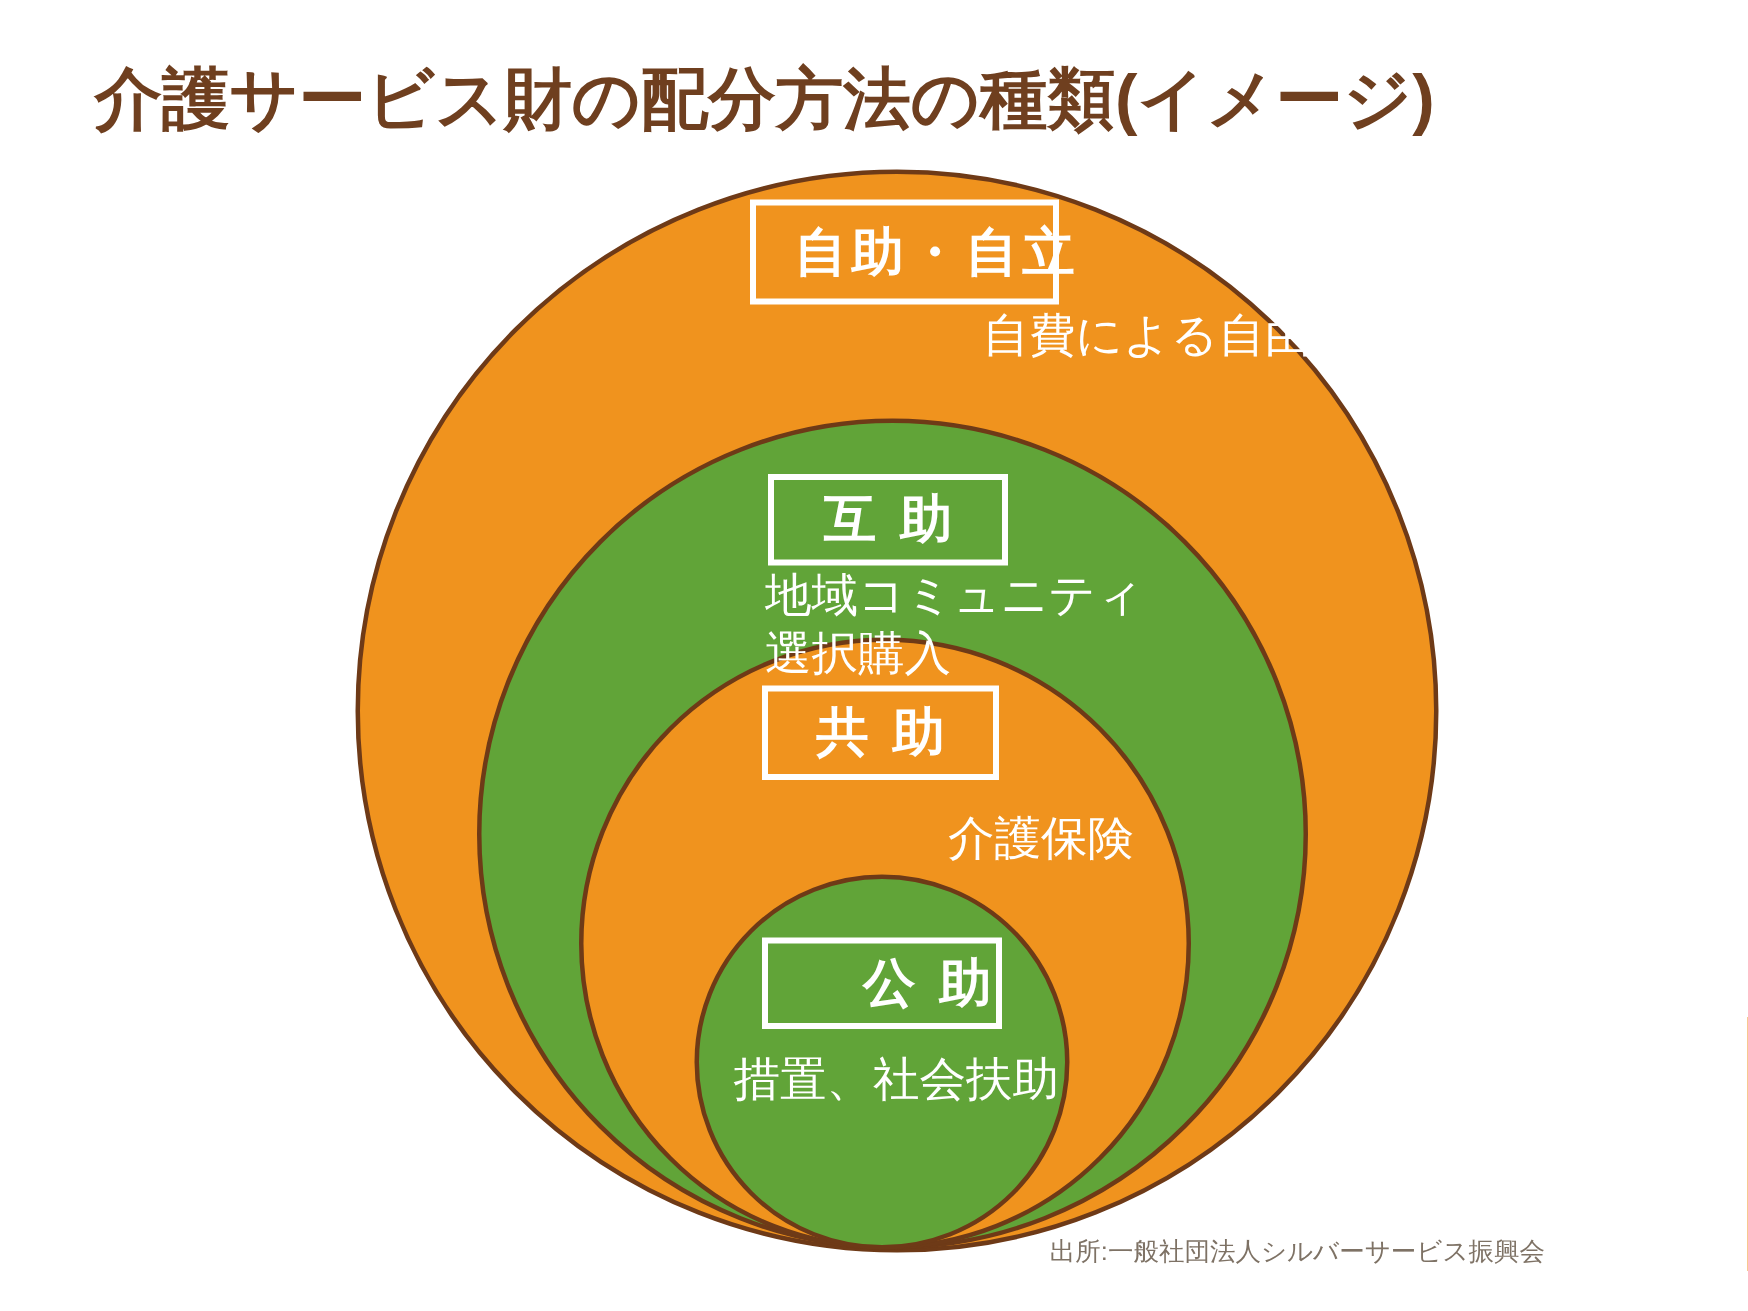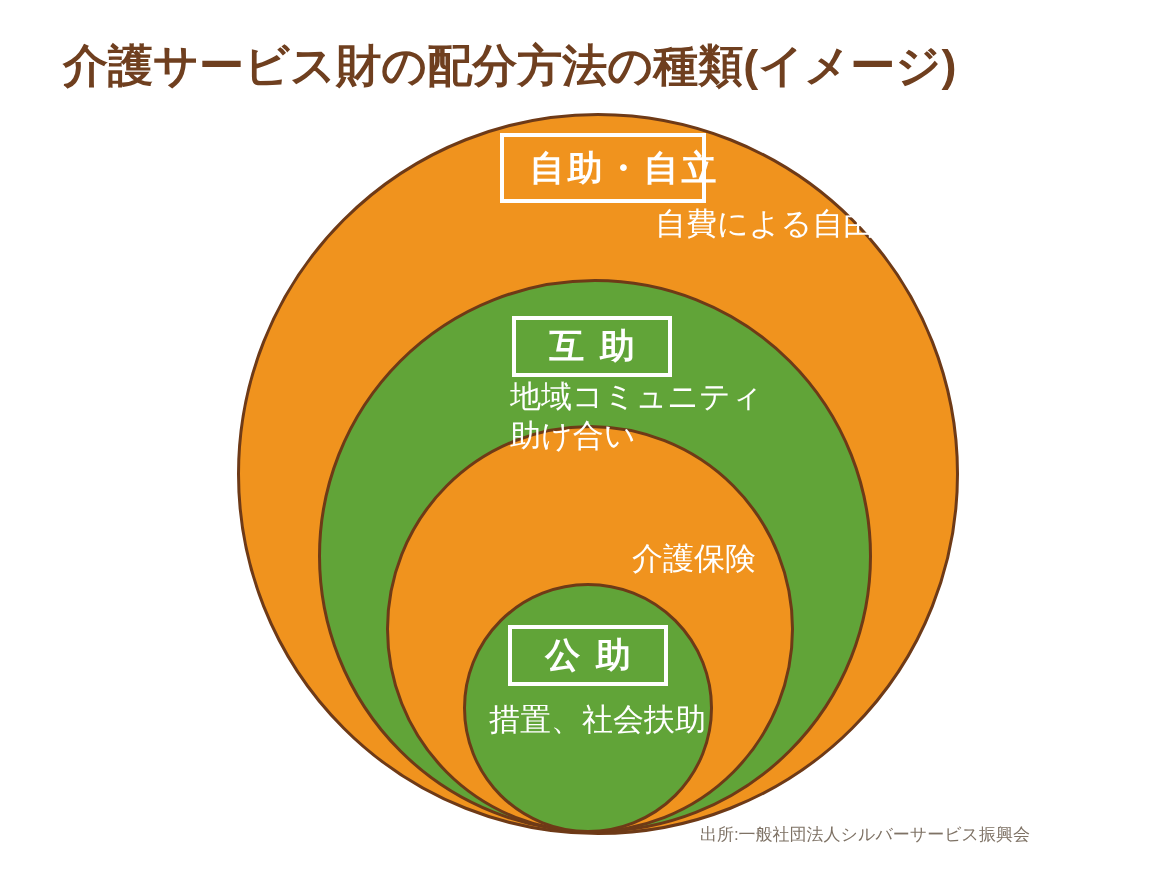--- a/index.html
+++ b/index.html
@@ -46,21 +46,21 @@
     color:var(--label);
     font-weight:bold;
     font-size:35px;
     letter-spacing:3px;
     white-space:nowrap;
     text-indent:3px;
   }
   .b1{left:500px;top:133px;width:206px;height:70px;padding-left:40px;}
   .b2{left:512px;top:303px;width:160px;height:61px;margin-top:13px;}
   .b3{left:508px;top:457px;width:158px;height:63px;}
-  .b4{left:508px;top:625px;width:160px;height:61px;}
+  .b4{left:508px;top:625px;width:160px;height:61px;justify-content:flex-end;}
 
   .desc{
     position:absolute;
     color:var(--label);
     font-size:31px;
     line-height:39px;
     white-space:nowrap;
   }
   .d1{left:655px;top:204px;text-align:center;}
   .d2{left:510px;top:377px;width:300px;text-align:left;}
@@ -92,23 +92,26 @@
   </div>
   <div class="desc d1">
     <span>自費による自由</span><br>
   </div>
 
   <div class="label-box b2">
     <span>互 助</span>
   </div>
   <div class="desc d2">
     <span>地域コミュニティ</span><br>
-    <span>助け合い</span>
+    <span>選択購入</span>
   </div>
 
+  <div class="label-box b3">
+    <span>共 助</span>
+  </div>
   <div class="desc d3">
     <span>介護保険</span>
   </div>
 
   <div class="label-box b4">
     <span>公 助</span>
   </div>
   <div class="desc d4">
     <span>措置、社会扶助</span>
   </div>

